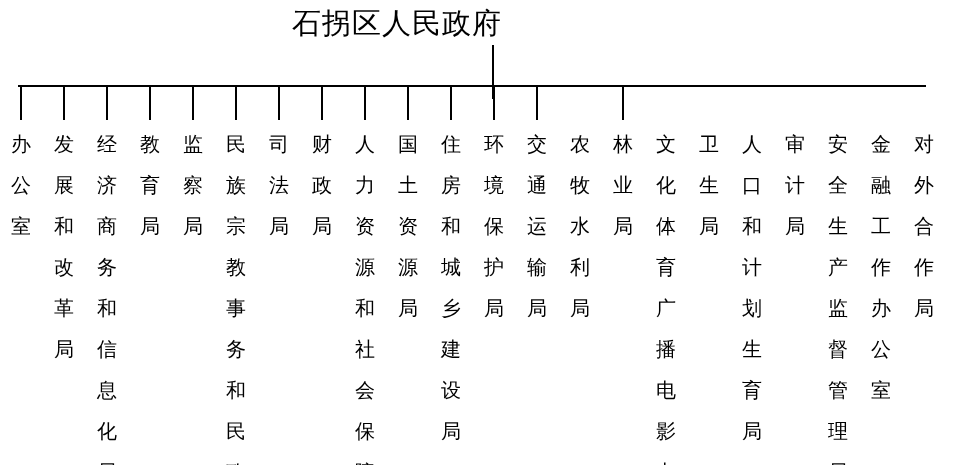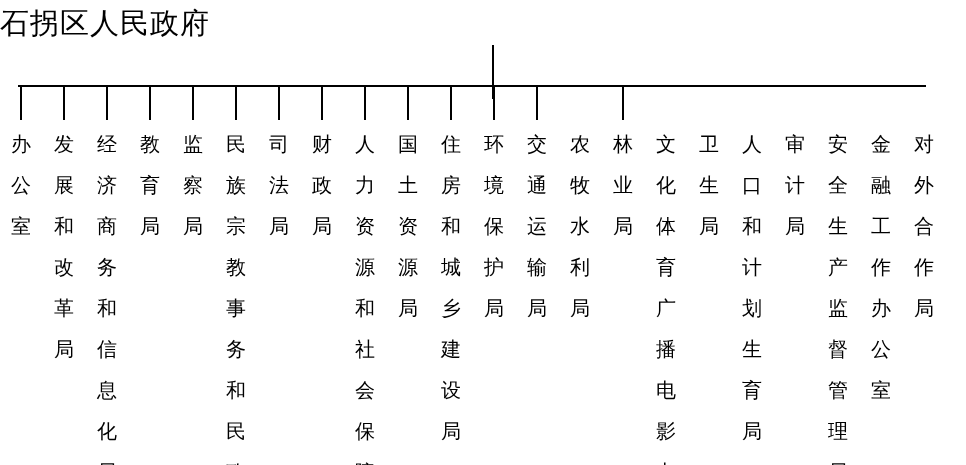--- a/index.html
+++ b/index.html
@@ -18,20 +18,21 @@
     background: #ffffff;
     overflow: hidden;
   }
 
   
   #org-title {
     position: absolute;
     left: 0;
     top: 4px;
     width: 794px;
+    text-align: center;
     font-size: 29px;
     line-height: 38px;
     letter-spacing: 1px;
     white-space: nowrap;
     font-family: "DejaVu Serif", "Liberation Serif", serif;
   }
 
   
   #title-stem {
     position: absolute;

